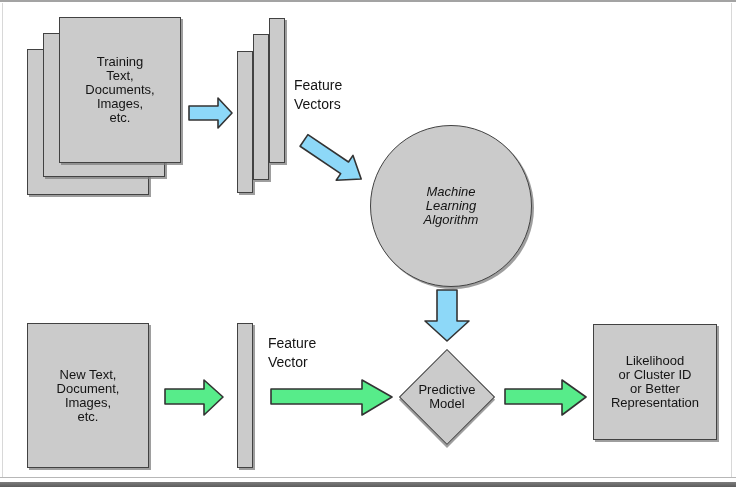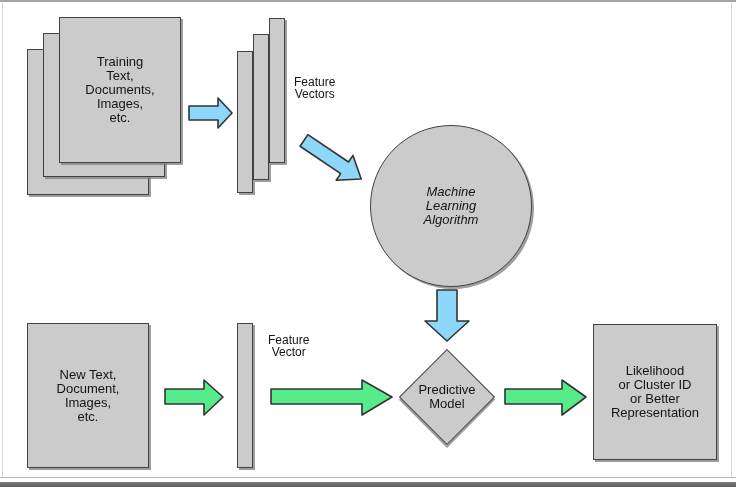--- a/index.html
+++ b/index.html
@@ -21,22 +21,22 @@
     position:absolute; box-sizing:border-box;
     background:#cbcbcb; border:1.5px solid #424242;
     box-shadow:2px 2px 0 rgba(125,125,125,0.75);
   }
   .flexc { display:flex; align-items:center; justify-content:center; }
   .node-label {
     font-size:13px; line-height:14px; text-align:center;
     white-space:pre-line; color:#141414;
   }
   .side-label {
-    position:absolute; font-size:12px; line-height:12px;
-    white-space:pre-line; text-align:center; color:#141414;
+    position:absolute; font-size:14px; line-height:19px;
+    white-space:pre-line; text-align:left; color:#141414;
   }
   .circle { border-radius:50%; }
   .diamond { transform:rotate(45deg); }
   .diamond .inner { transform:rotate(-45deg); width:90px; }
   .arrow { position:absolute; overflow:visible; }
   .arrow polygon { stroke:#333333; stroke-width:1.6; stroke-linejoin:round; }
 </style>
 </head>
 <body>
 
@@ -106,20 +106,20 @@
     <div class="inner flexc">
       <div class="node-label">Predictive
 Model</div>
     </div>
   </div>
 
   <svg class="arrow" style="left:504px; top:378px;" width="84" height="40">
     <polygon points="1,11 58,11 58,2 82,19 58,37 58,26 1,26" fill="#57ec8a"></polygon>
   </svg>
 
-  <div class="box flexc" style="left:593px; top:324px; width:124px; height:136px;">
+  <div class="box flexc" style="left:593px; top:324px; width:124px; height:116px;">
     <div class="node-label">Likelihood
 or Cluster ID
 or Better
 Representation</div>
   </div>
 
 </div>
 
 </body></html>

